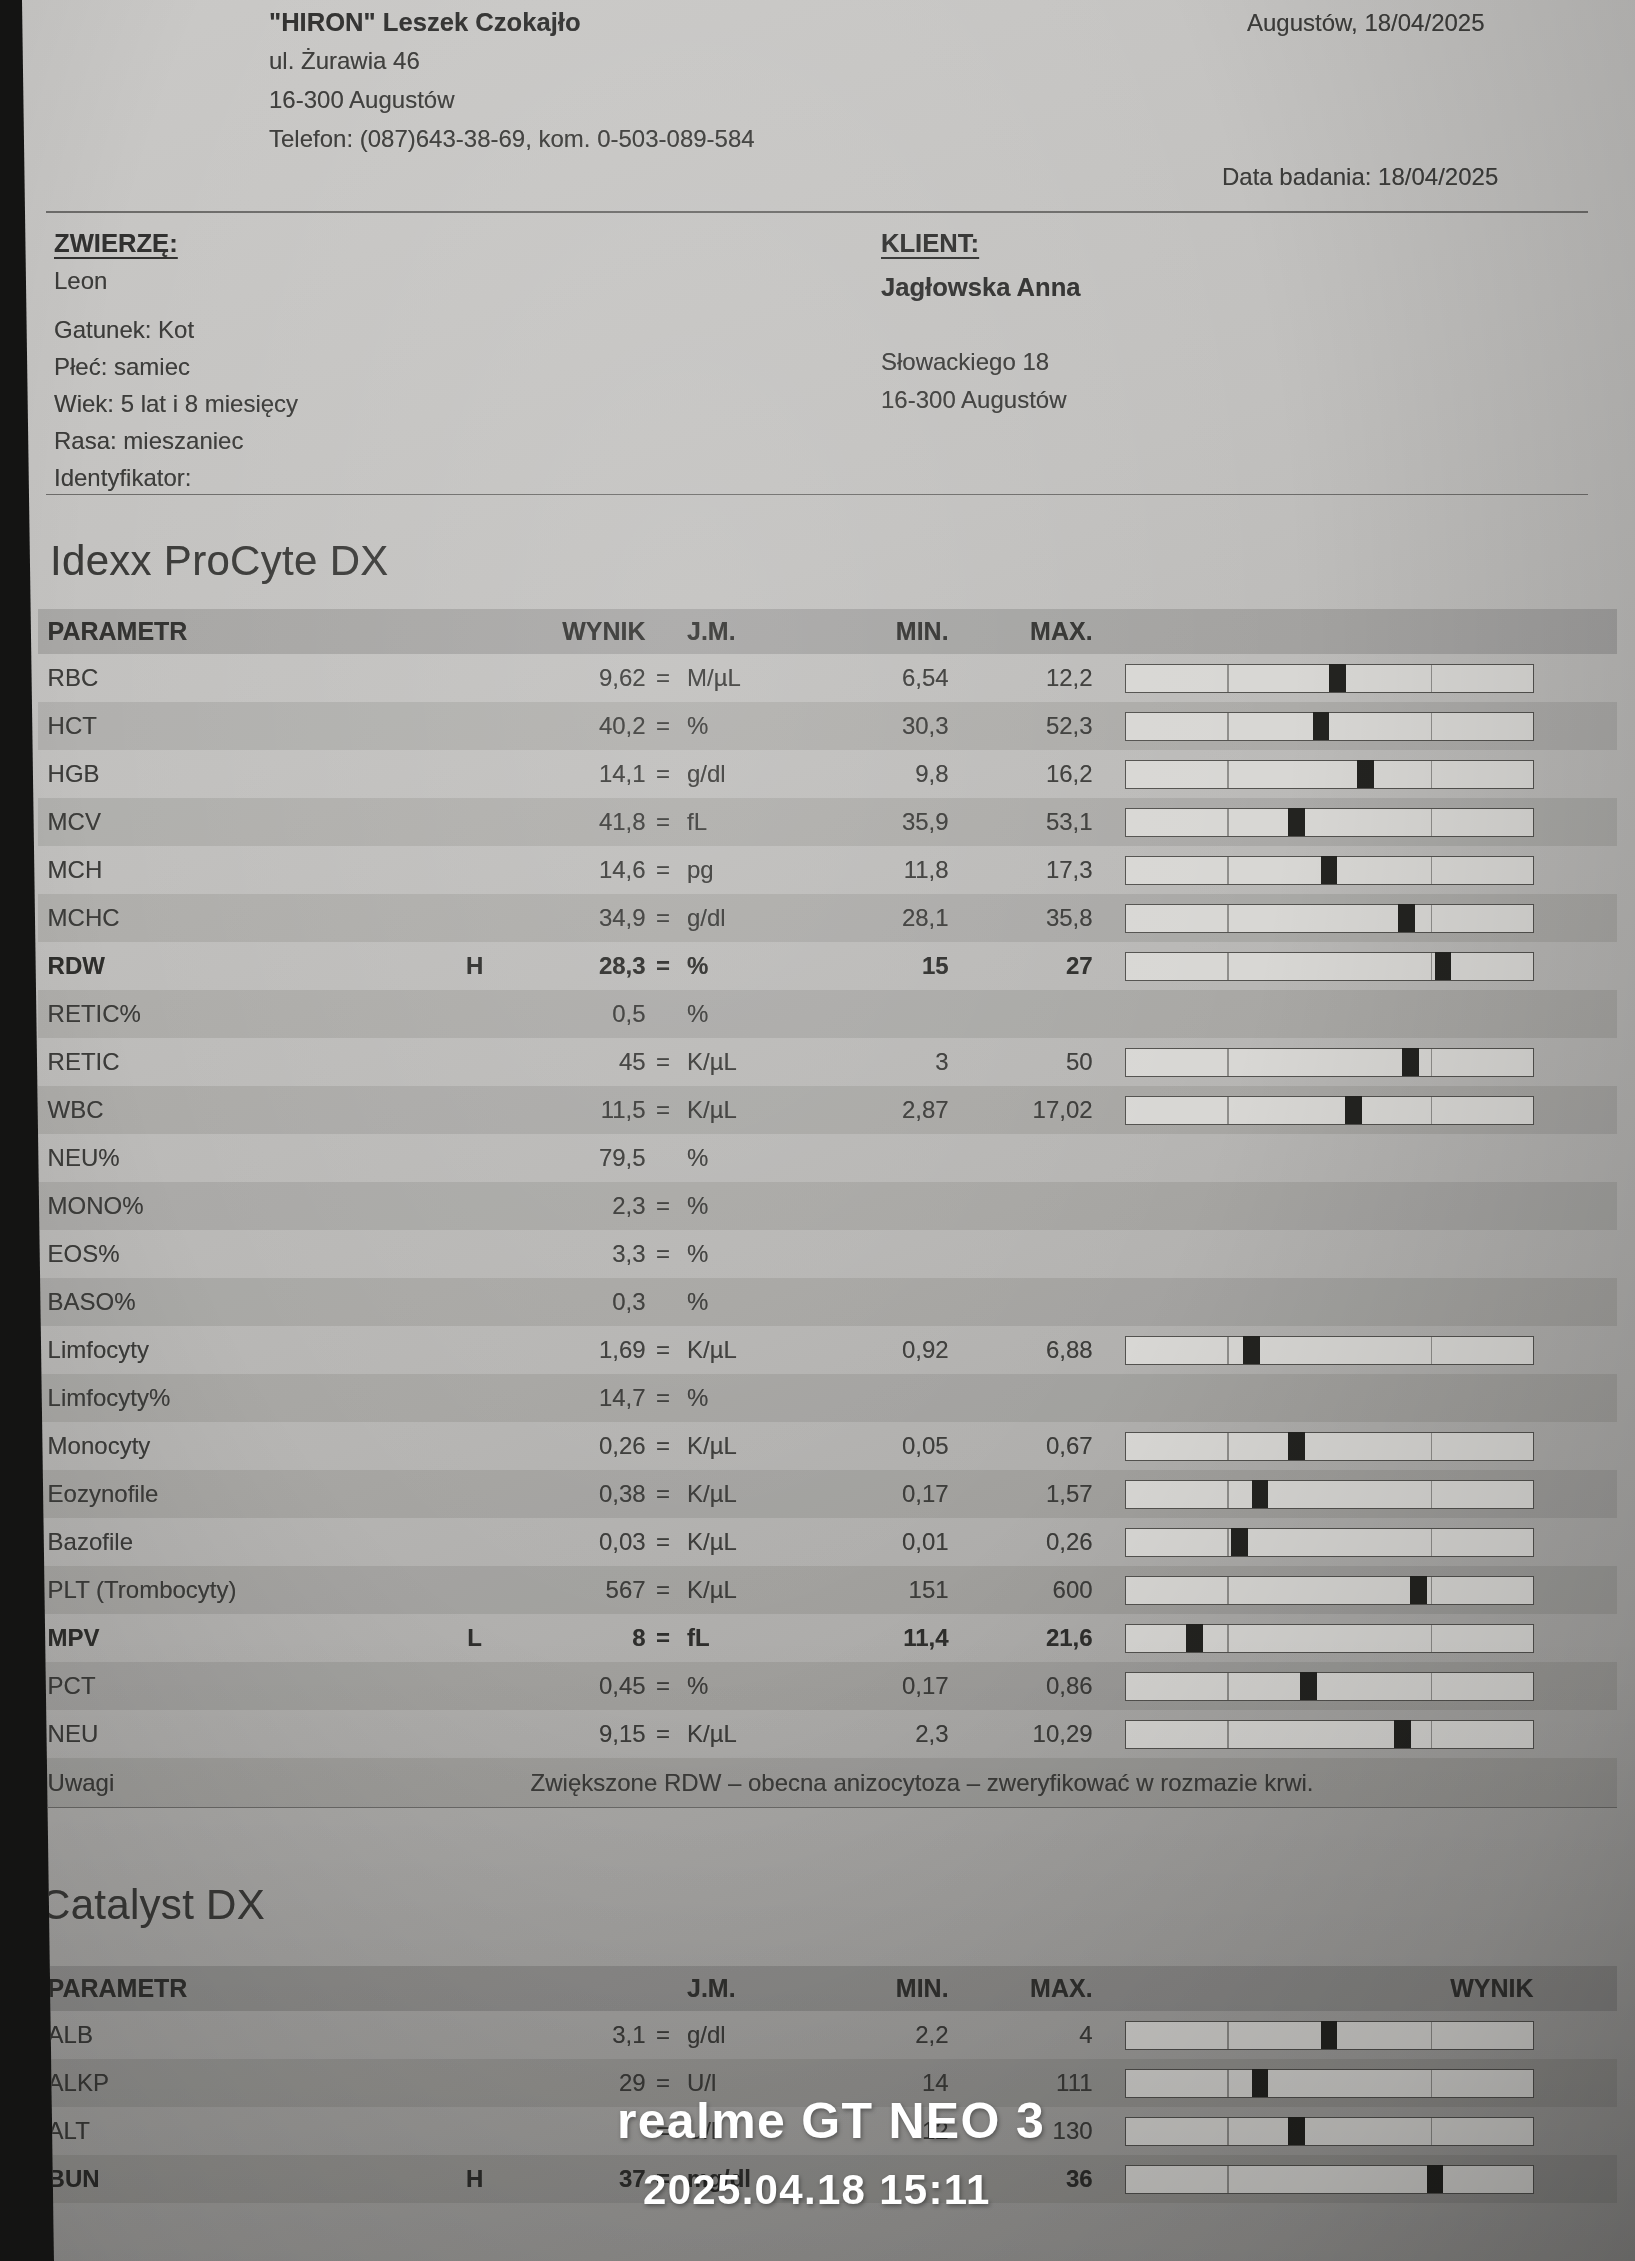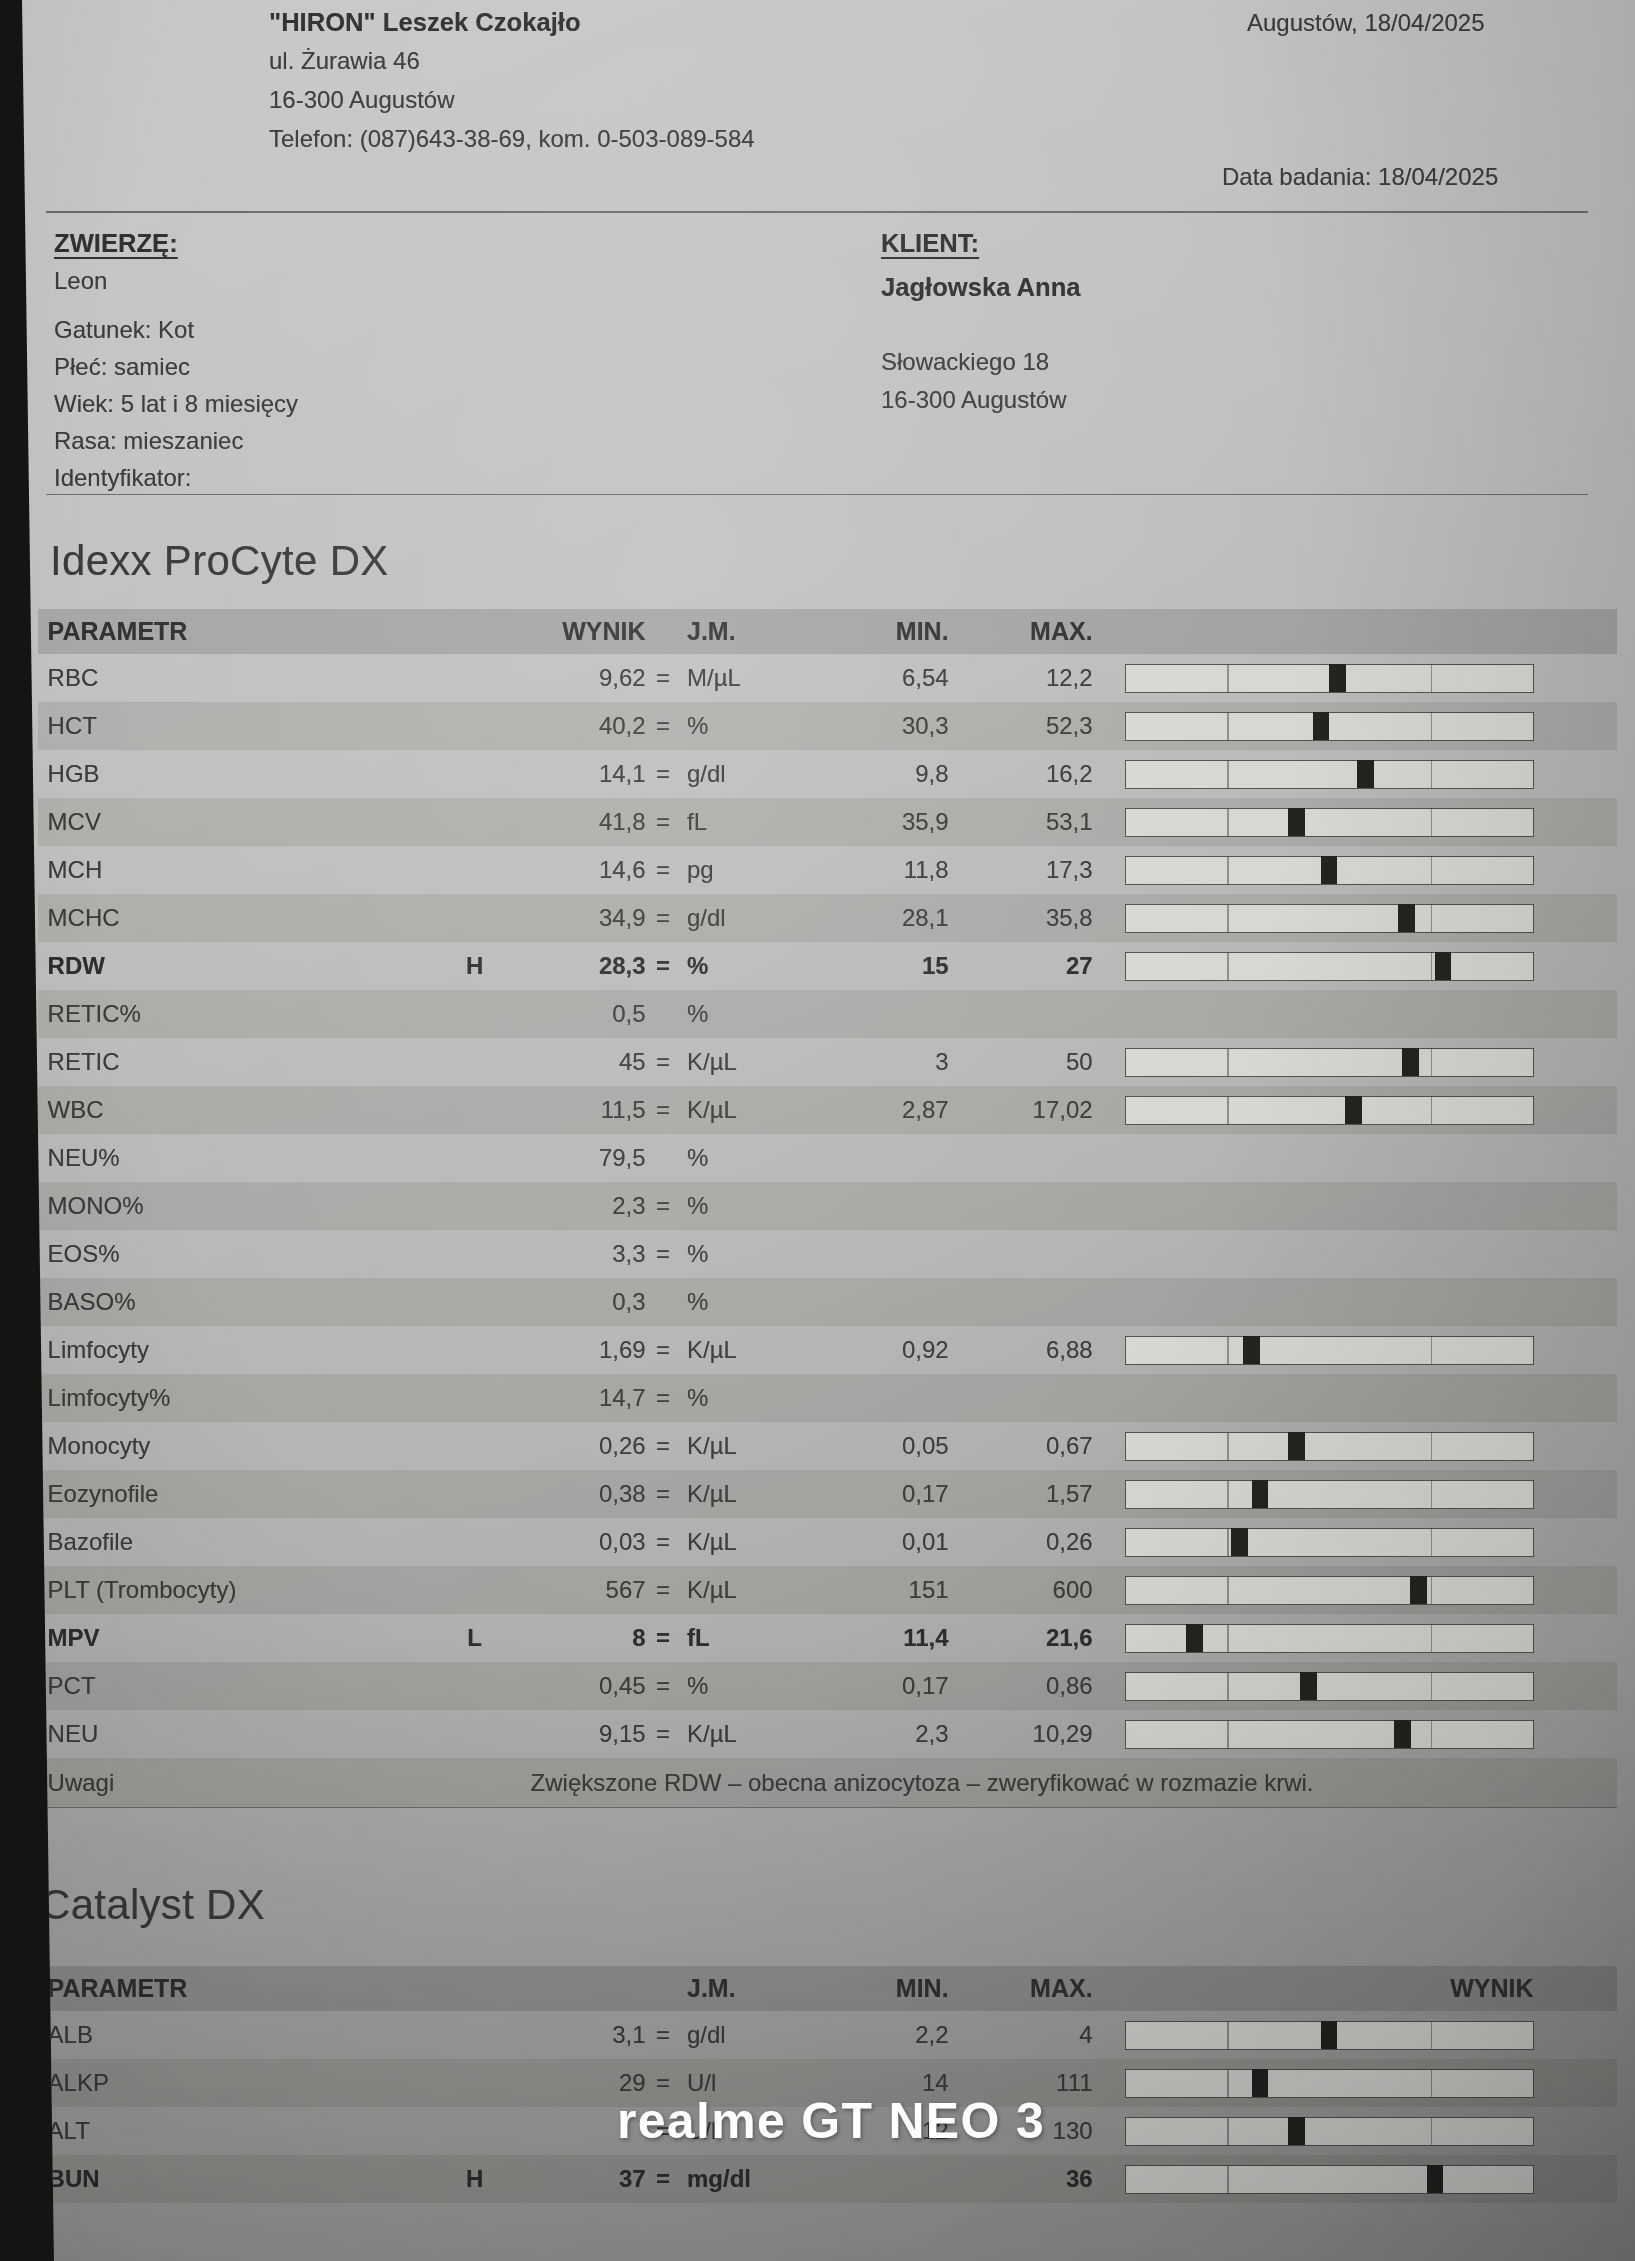--- a/index.html
+++ b/index.html
@@ -620,15 +620,16 @@
               </span>
             </span>
             <span class="cell"></span>
           </div>
         </div>
     </div>
 
     <div class="vignette"></div>
 
     <div class="watermark wm1">realme GT NEO 3</div>
+    <div class="watermark wm2">2025.04.18 15:11</div>
   </div>
 </div>
 
 
 </body></html>

